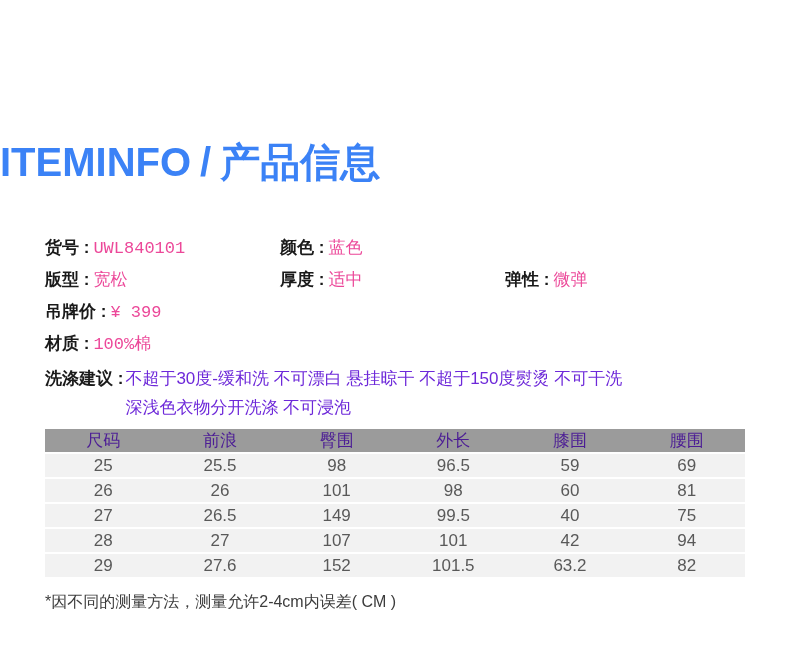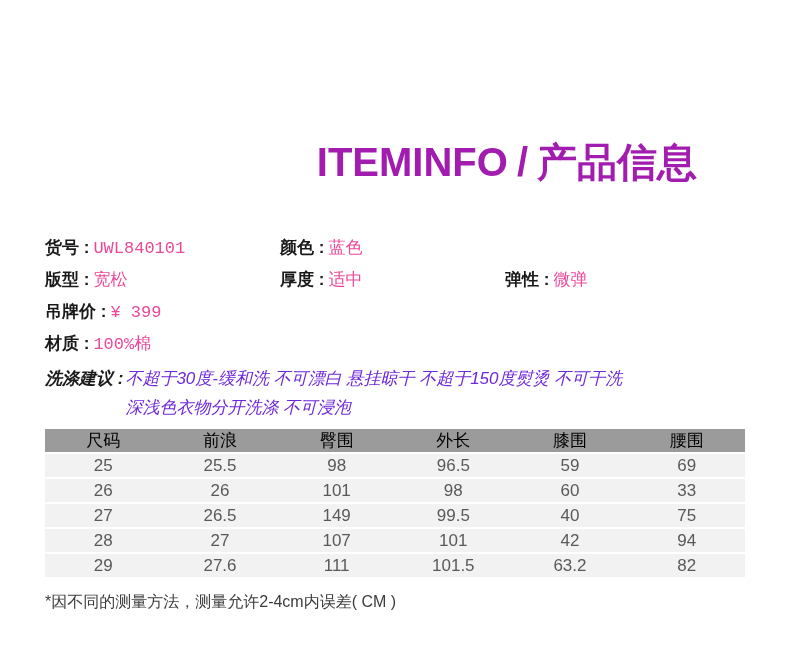--- a/index.html
+++ b/index.html
@@ -11,57 +11,56 @@
   .page {
     position: relative;
     width: 790px; height: 645px;
     background: #ffffff;
     overflow: hidden;
   }
   .title {
     position: absolute;
     top: 135px; left: 0;
     width: 697px;
-    text-align: right;
+    text-align: left;
     font-size: 40px;
     font-weight: 700;
-    color: #a21caf;
+    color: #3b82f6;
     white-space: nowrap;
   }
   .title .title-sep { margin: 0 9px; font-weight: 600; }
   .spec {
     position: absolute;
     white-space: nowrap;
     font-size: 17px;
     line-height: 20px;
   }
   .lbl { font-weight: 700; color: #1a1a1a; text-align: right; }
   .val { color: #ec4899; margin-left: 4px; font-family: Liberation Mono, monospace; }
   .wash {
     position: absolute;
     left: 45px; top: 364px;
     display: flex;
     align-items: flex-start;
     font-size: 17px;
-    font-style: italic;
   }
   .wash .lbl { line-height: 29px; }
   .wash-lines { color: #6d28d9; line-height: 29px; margin-left: 2px; }
   .size-table {
     position: absolute;
     left: 45px; top: 427px;
     width: 700px;
     border-collapse: separate;
     border-spacing: 0 2px;
     table-layout: fixed;
     font-size: 17px;
   }
   .size-table th {
     background: #9b9b9b;
-    color: #000000;
+    color: #4c1d95;
     font-weight: 400;
     height: 23px;
     text-align: center;
   }
   .size-table td {
     background: #f2f2f2;
     color: #595959;
     height: 23px;
     text-align: center;
     margin-top: 30px;
@@ -133,42 +132,42 @@
         <td>96.5</td>
         <td>59</td>
         <td>69</td>
       </tr>
       <tr>
         <td>26</td>
         <td>26</td>
         <td>101</td>
         <td>98</td>
         <td>60</td>
-        <td>33</td>
+        <td>81</td>
       </tr>
       <tr>
         <td>27</td>
         <td>26.5</td>
         <td>149</td>
         <td>99.5</td>
         <td>40</td>
         <td>75</td>
       </tr>
       <tr>
         <td>28</td>
         <td>27</td>
         <td>107</td>
         <td>101</td>
         <td>42</td>
         <td>94</td>
       </tr>
       <tr>
         <td>29</td>
         <td>27.6</td>
-        <td>111</td>
+        <td>152</td>
         <td>101.5</td>
         <td>63.2</td>
         <td>82</td>
       </tr>
     </tbody>
   </table>
 
   <div class="footnote">*因不同的测量方法，测量允许2-4cm内误差( CM )</div>
 
 </div>

